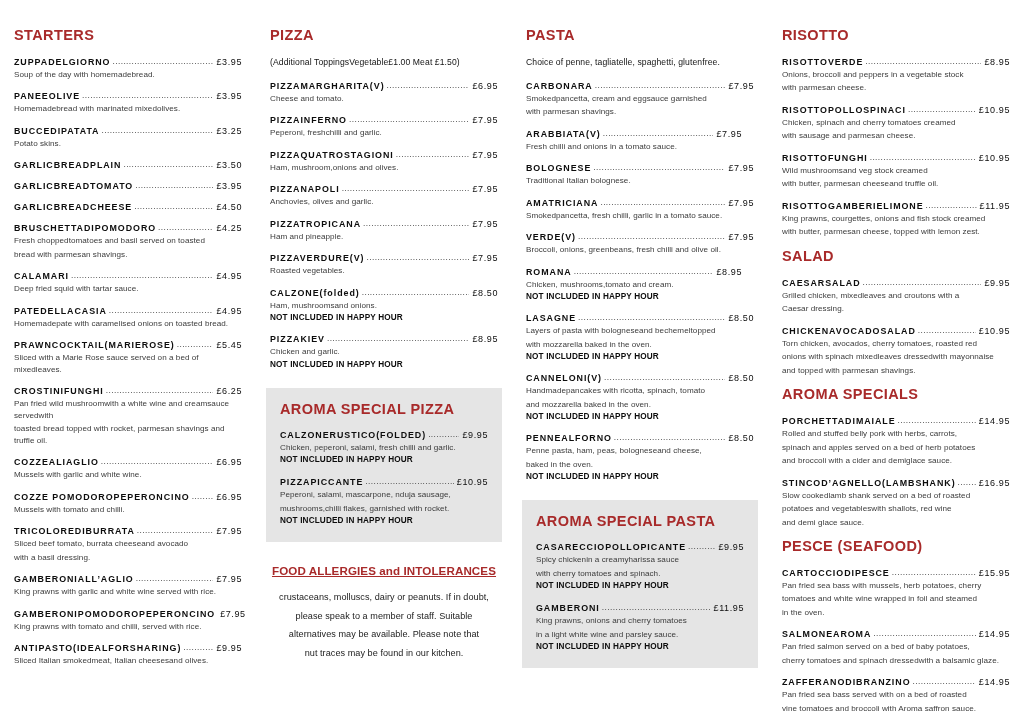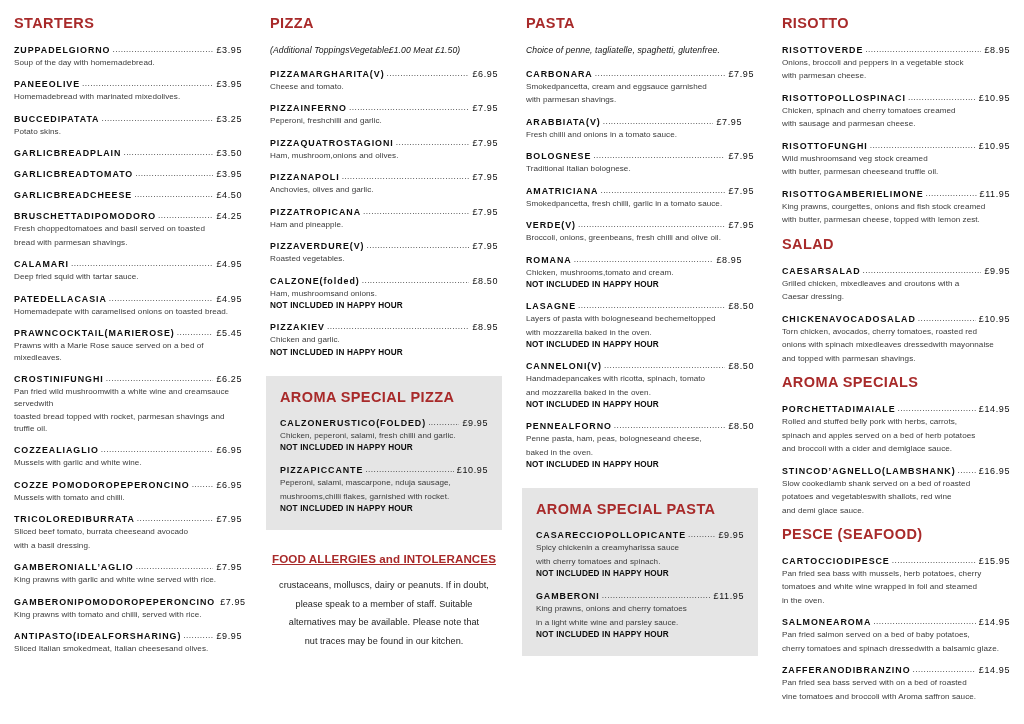--- a/index.html
+++ b/index.html
@@ -11,21 +11,21 @@
     font-family: "Liberation Sans", sans-serif;
     overflow: hidden;
   }
 
   .menu-page {
     position: relative;
     width: 1024px;
     height: 724px;
     background: #ffffff;
     display: flex;
-    padding: 16px 0 0 0;
+    padding: 28px 0 0 0;
   }
 
   .column {
     position: relative;
     width: 256px;
     padding: 0 14px 0 14px;
     height: 100%;
   }
 
   
@@ -38,21 +38,20 @@
     line-height: 1.1;
   }
   .section-heading.spaced-top { margin-top: 4px; }
 
   .section-note {
     font-size: 8.6px;
     color: #141414;
     margin: 0 0 13px 0;
     letter-spacing: 0.1px;
     line-height: 1.25;
-    font-style: italic;
   }
 
   
   .item { margin-bottom: 11px; }
 
   .item-line {
     display: flex;
     align-items: baseline;
     width: 100%;
     white-space: nowrap;
@@ -216,21 +215,21 @@
             <span class="item-price">£4.95</span>
           </div>
           <div class="item-desc">Homemadepate  with caramelised  onions on toasted  bread.</div>
         </div>
         <div class="item">
           <div class="item-line">
             <span class="item-name">PRAWNCOCKTAIL(MARIEROSE)</span>
             <span class="leader"></span>
             <span class="item-price">£5.45</span>
           </div>
-          <div class="item-desc">Prawns with a Marie  Rose sauce served on a  bed of mixedleaves.</div>
+          <div class="item-desc">Sliced with a Marie  Rose sauce served on a  bed of mixedleaves.</div>
         </div>
         <div class="item">
           <div class="item-line">
             <span class="item-name">CROSTINIFUNGHI</span>
             <span class="leader"></span>
             <span class="item-price">£6.25</span>
           </div>
           <div class="item-desc">Pan fried wild mushroomwith a white wine and creamsauce  servedwith</div>
           <div class="item-desc">toasted  bread topped with rocket,  parmesan shavings and truffle  oil.</div>
         </div>

